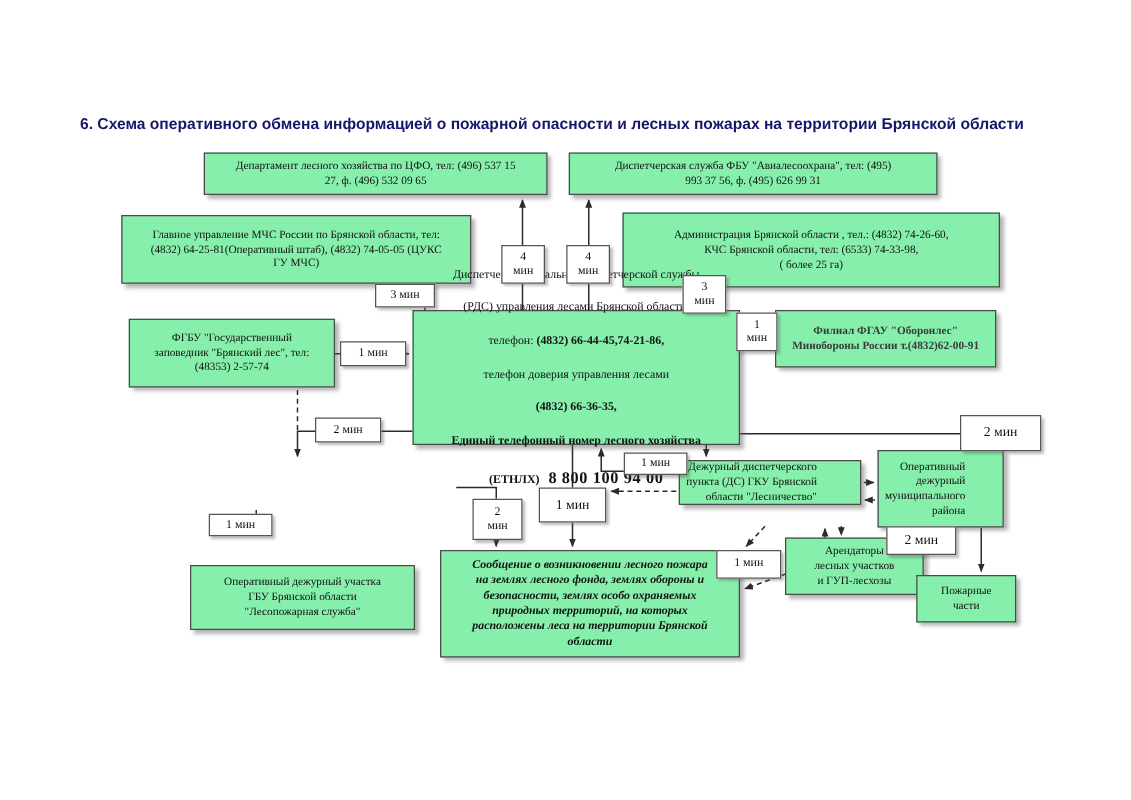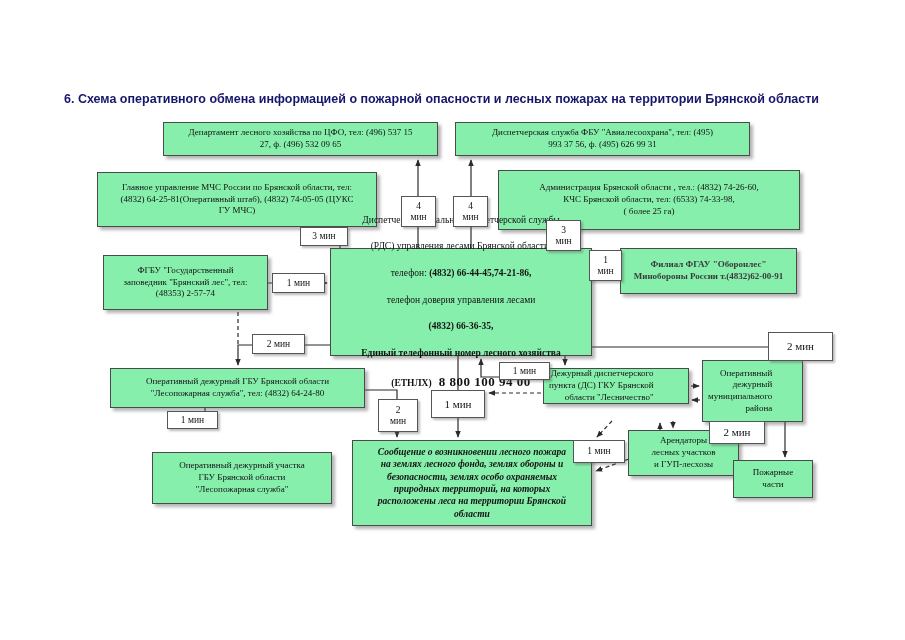--- a/index.html
+++ b/index.html
@@ -89,22 +89,20 @@
     </div>
   </div>
 
   <div class="box" style="left:103px;top:255px;width:165px;height:55px">ФГБУ "Государственный
 заповедник "Брянский лес", тел:
 (48353) 2-57-74</div>
 
   <div class="box bold" style="left:620px;top:248px;width:177px;height:46px">Филиал ФГАУ "Оборонлес"
 Минобороны России т.(4832)62-00-91</div>
 
-  <div class="box" style="left:110px;top:368px;width:255px;height:40px">Оперативный дежурный ГБУ Брянской области
-"Лесопожарная служба", тел: (4832) 64-24-80</div>
 
   <div class="box" style="left:152px;top:452px;width:180px;height:52px">Оперативный дежурный участка
 ГБУ Брянской области
 "Лесопожарная служба"</div>
 
   <div class="box msg" style="left:352px;top:440px;width:240px;height:86px">Сообщение о возникновении  лесного пожара
 на землях лесного фонда, землях обороны и
 безопасности,  землях особо охраняемых
 природных территорий, на которых
 расположены леса на территории Брянской

